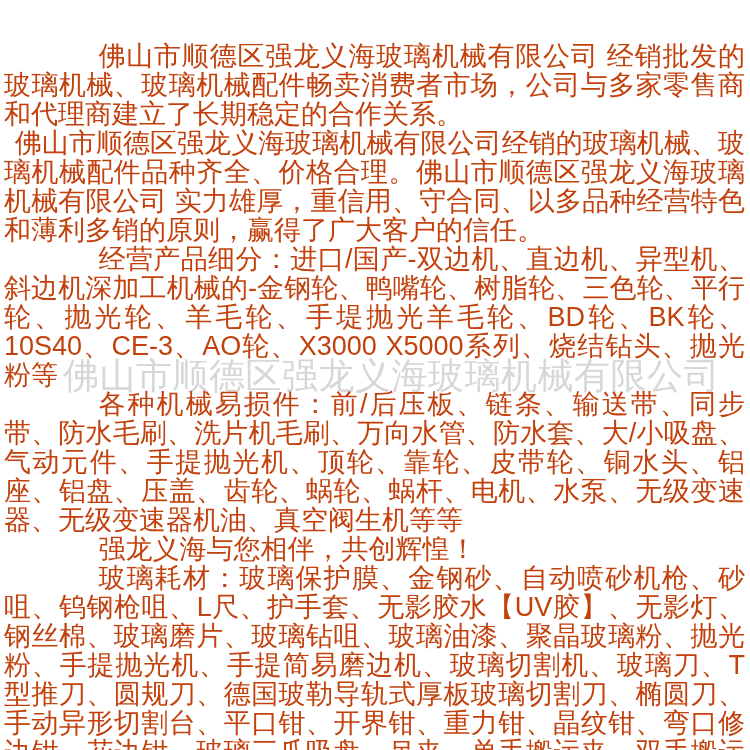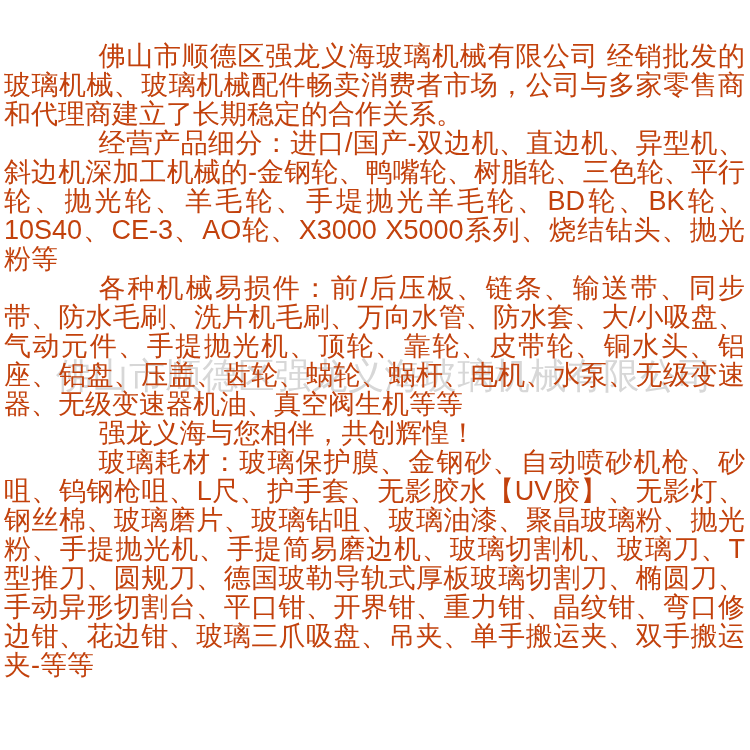--- a/index.html
+++ b/index.html
@@ -31,38 +31,39 @@
   .content p.indent {
     text-indent: 3.5em;
   }
   .content p.indent-small {
     text-indent: 0.4em;
   }
   .watermark {
     position: absolute;
     z-index: 1;
     top: 356px;
-    left: 56px;
+    left: 63px;
     width: 660px;
     font-size: 36px;
     line-height: 40px;
     letter-spacing: 0.5px;
     color: #d7d7d7;
     white-space: nowrap;
     pointer-events: none;
   }
 </style>
 </head>
 <body>
 
 <div class="page">
 
   <div class="watermark">佛山市顺德区强龙义海玻璃机械有限公司</div>
 
   <div class="content">
     <p class="indent">佛山市顺德区强龙义海玻璃机械有限公司 经销批发的玻璃机械、玻璃机械配件畅卖消费者市场，公司与多家零售商和代理商建立了长期稳定的合作关系。</p>
+    <p class="indent-small">佛山市顺德区强龙义海玻璃机械有限公司经销的玻璃机械、玻璃机械配件品种齐全、价格合理。佛山市顺德区强龙义海玻璃机械有限公司 实力雄厚，重信用、守合同、以多品种经营特色和薄利多销的原则，赢得了广大客户的信任。</p>
     <p class="indent">经营产品细分：进口/国产-双边机、直边机、异型机、斜边机深加工机械的-金钢轮、鸭嘴轮、树脂轮、三色轮、平行轮、抛光轮、羊毛轮、手堤抛光羊毛轮、BD轮、BK轮、10S40、CE-3、AO轮、X3000 X5000系列、烧结钻头、抛光粉等</p>
     <p class="indent">各种机械易损件：前/后压板、链条、输送带、同步带、防水毛刷、洗片机毛刷、万向水管、防水套、大/小吸盘、气动元件、手提抛光机、顶轮、靠轮、皮带轮、铜水头、铝座、铝盘、压盖、齿轮、蜗轮、蜗杆、电机、水泵、无级变速器、无级变速器机油、真空阀生机等等</p>
     <p class="indent">强龙义海与您相伴，共创辉惶！</p>
     <p class="indent">玻璃耗材：玻璃保护膜、金钢砂、自动喷砂机枪、砂咀、钨钢枪咀、L尺、护手套、无影胶水【UV胶】、无影灯、钢丝棉、玻璃磨片、玻璃钻咀、玻璃油漆、聚晶玻璃粉、抛光粉、手提抛光机、手提简易磨边机、玻璃切割机、玻璃刀、T型推刀、圆规刀、德国玻勒导轨式厚板玻璃切割刀、椭圆刀、手动异形切割台、平口钳、开界钳、重力钳、晶纹钳、弯口修边钳、花边钳、玻璃三爪吸盘、吊夹、单手搬运夹、双手搬运夹-等等</p>
   </div>
 
 </div>
 
 </body></html>

